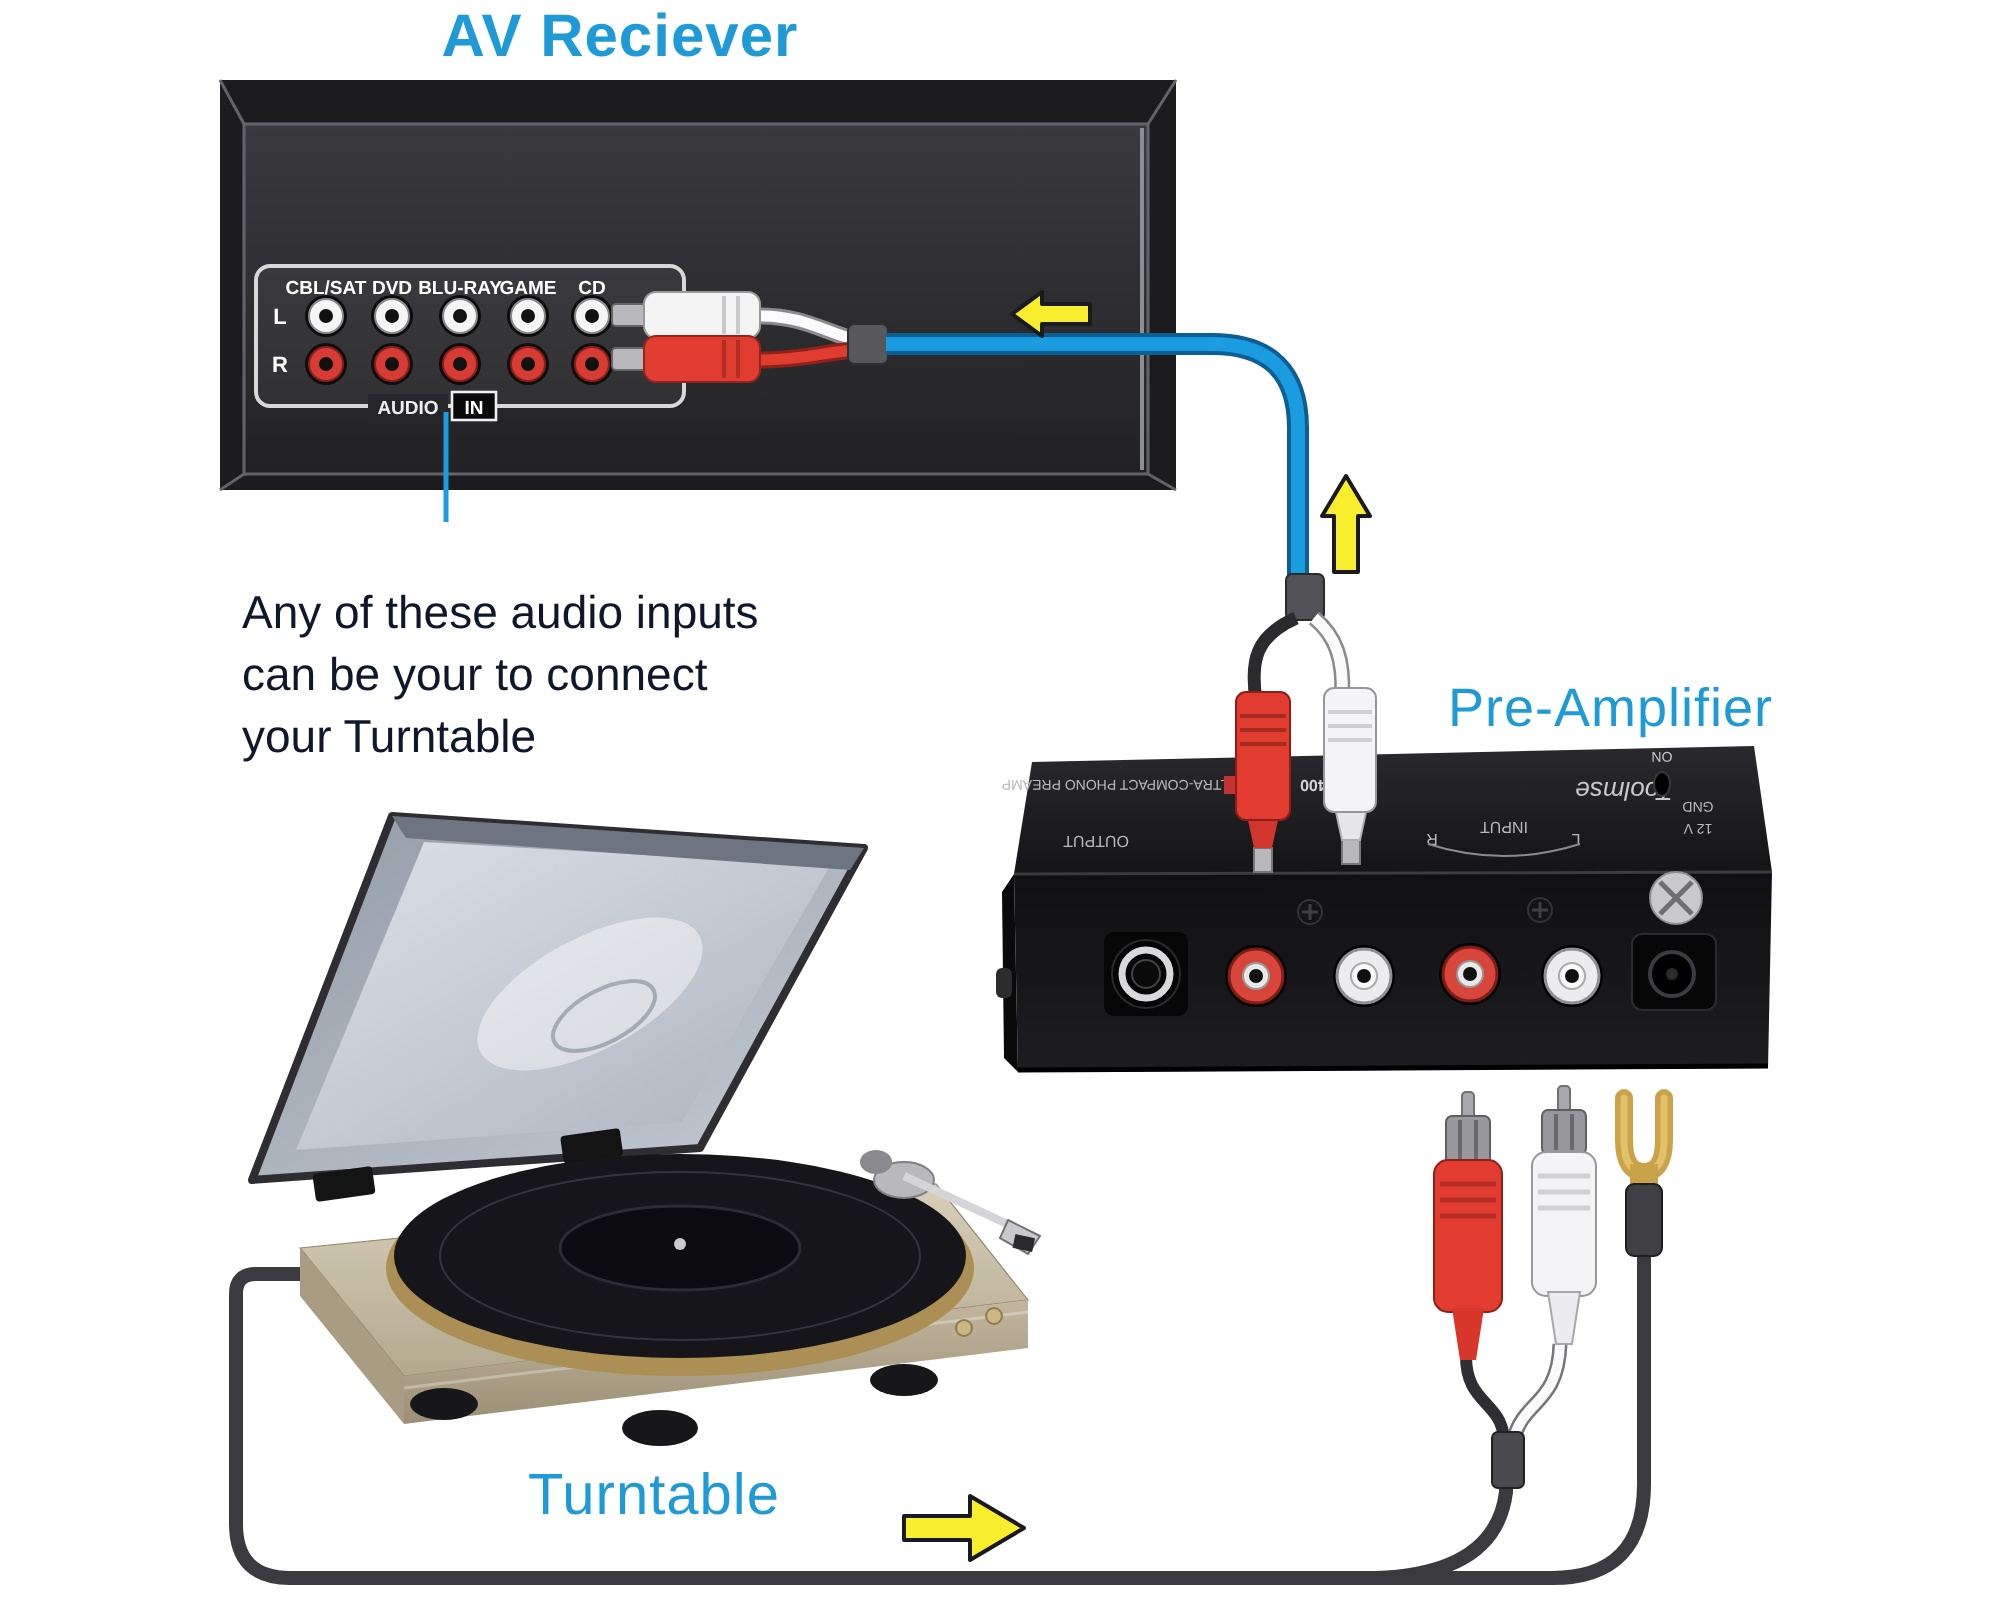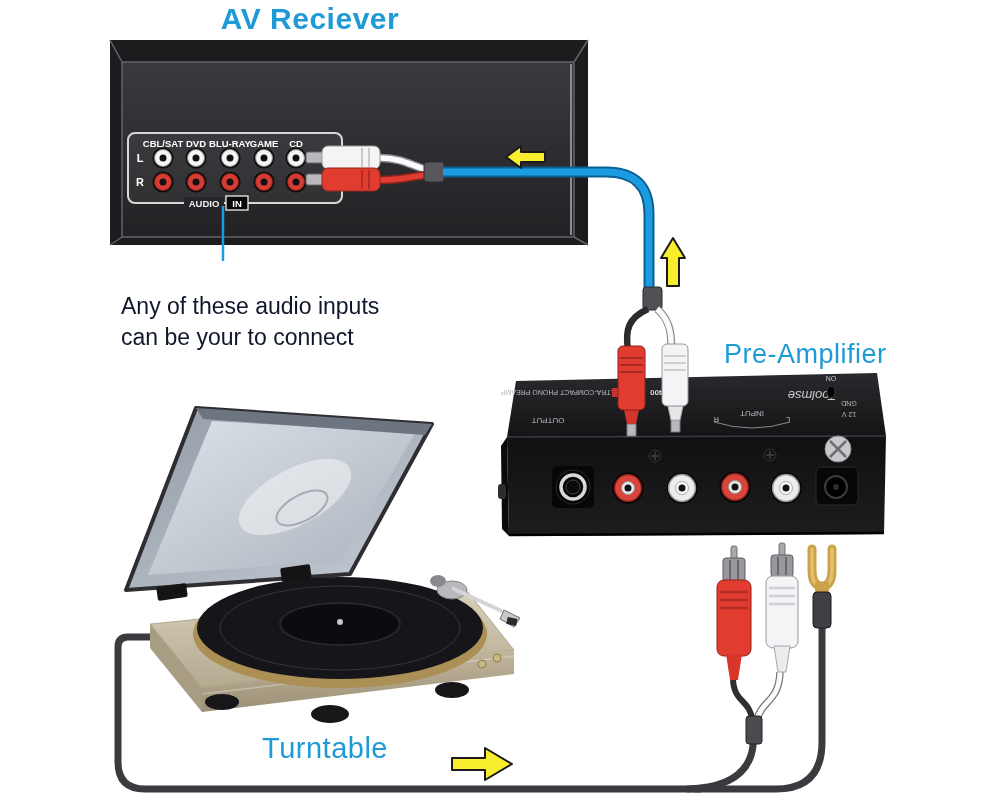--- a/index.html
+++ b/index.html
@@ -2,21 +2,21 @@
 <html><head>
 <meta charset="utf-8">
 <style>
   html,body{margin:0;padding:0;background:#fff;}
   .canvas{position:relative;width:1000px;height:800px;background:#ffffff;overflow:hidden;
           font-family:"Liberation Sans", sans-serif;}
   .canvas svg{position:absolute;left:0;top:0;}
   .blue-label{position:absolute;color:#1e9ad6;font-weight:600;letter-spacing:.5px;}
   #title{left:200px;top:2px;width:220px;text-align:center;font-size:30px;}
   #preamp-label{left:692px;top:339px;font-size:27px;font-weight:500;margin-left:32px;}
-  #turntable-label{left:228px;top:732px;width:160px;text-align:right;font-size:29px;font-weight:500;}
+  #turntable-label{left:247px;top:732px;width:160px;text-align:center;font-size:29px;font-weight:500;}
   #annotation{position:absolute;left:121px;top:255px;color:#0f172a;font-size:23px;line-height:31px;margin-top:36px;}
   text{font-family:"Liberation Sans", sans-serif;}
 </style>
 </head>
 <body>
 
 <div class="canvas">
 
 <svg width="1000" height="800" viewBox="0 0 1000 800">
   <defs>
@@ -359,15 +359,16 @@
     <polygon points="452,758 485,758 485,748 512,764 485,780 485,770 452,770"></polygon>
   </g>
 </svg>
 
 <div id="title" class="blue-label">AV Reciever</div>
 <div id="preamp-label" class="blue-label">Pre-Amplifier</div>
 <div id="turntable-label" class="blue-label">Turntable</div>
 <div id="annotation">
   <div>Any of these audio inputs</div>
   <div>can be your to connect</div>
+  <div>your Turntable</div>
 </div>
 
 </div>
 
 </body></html>

